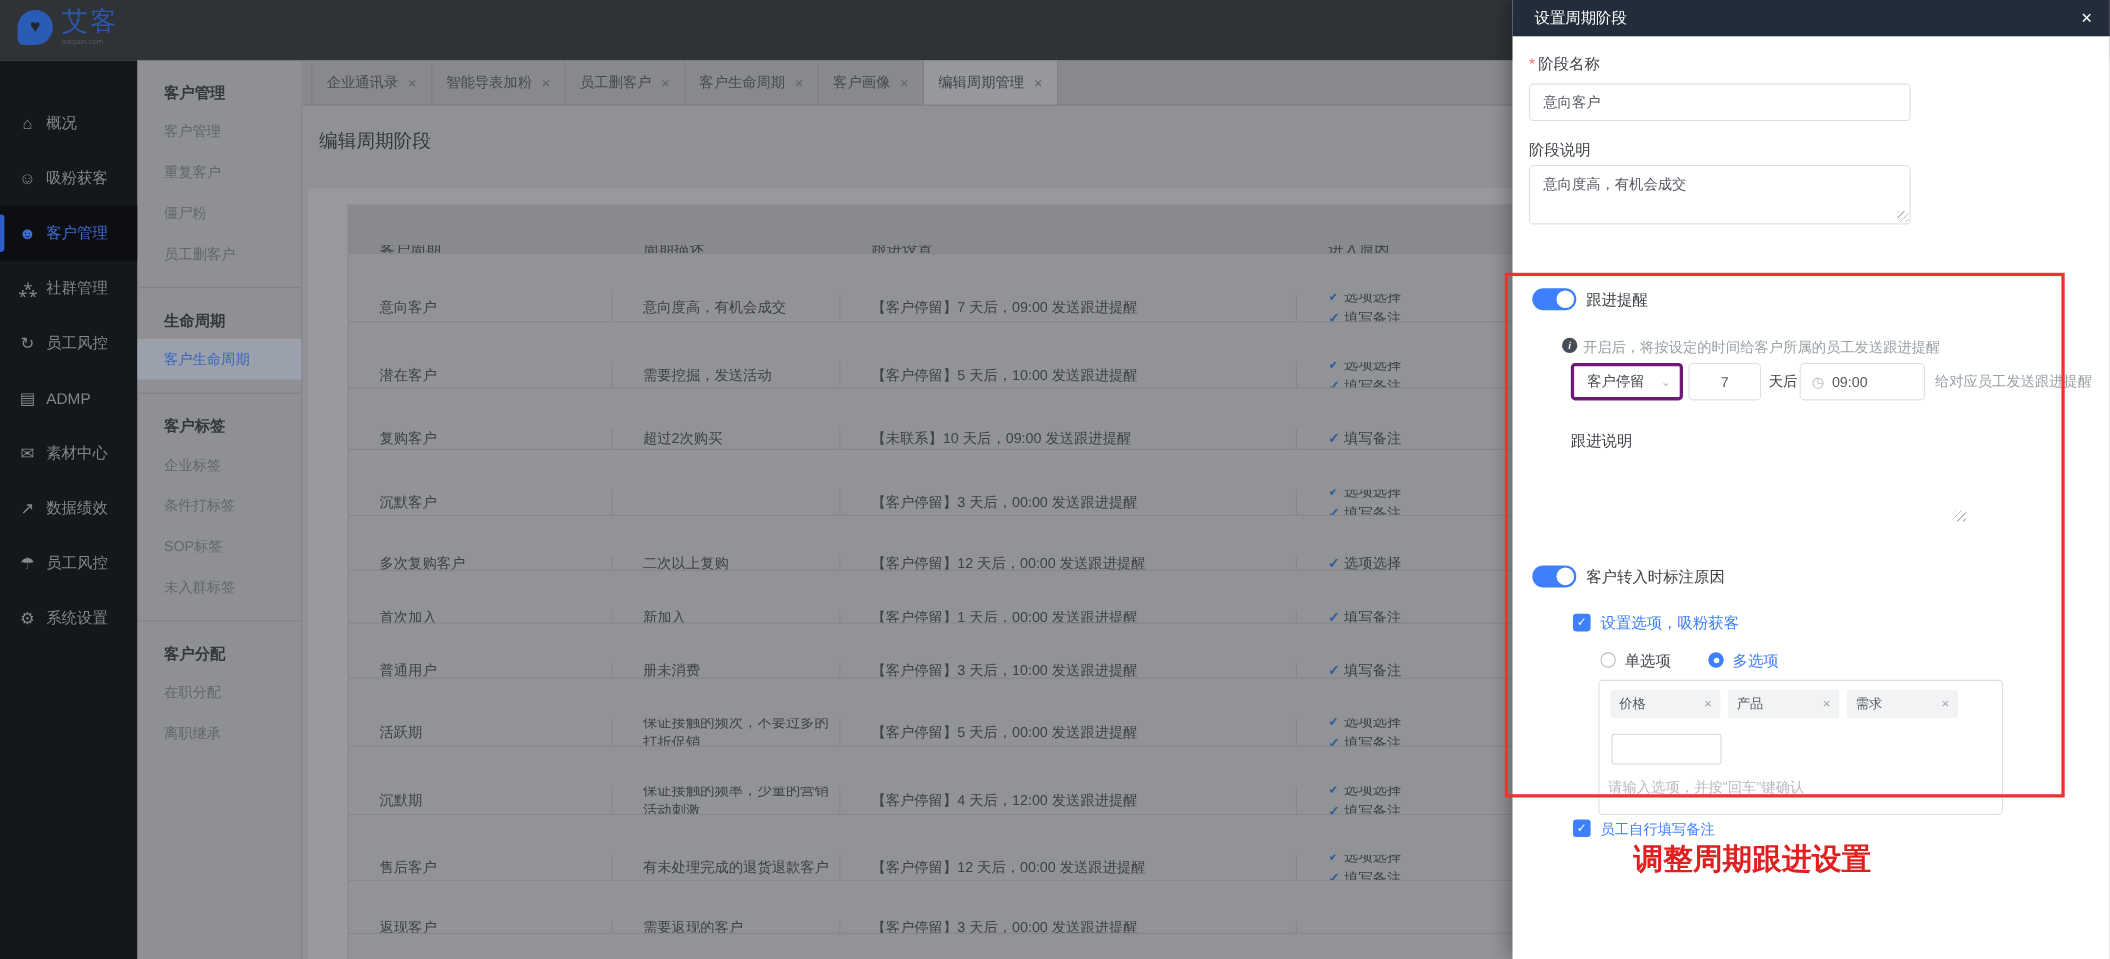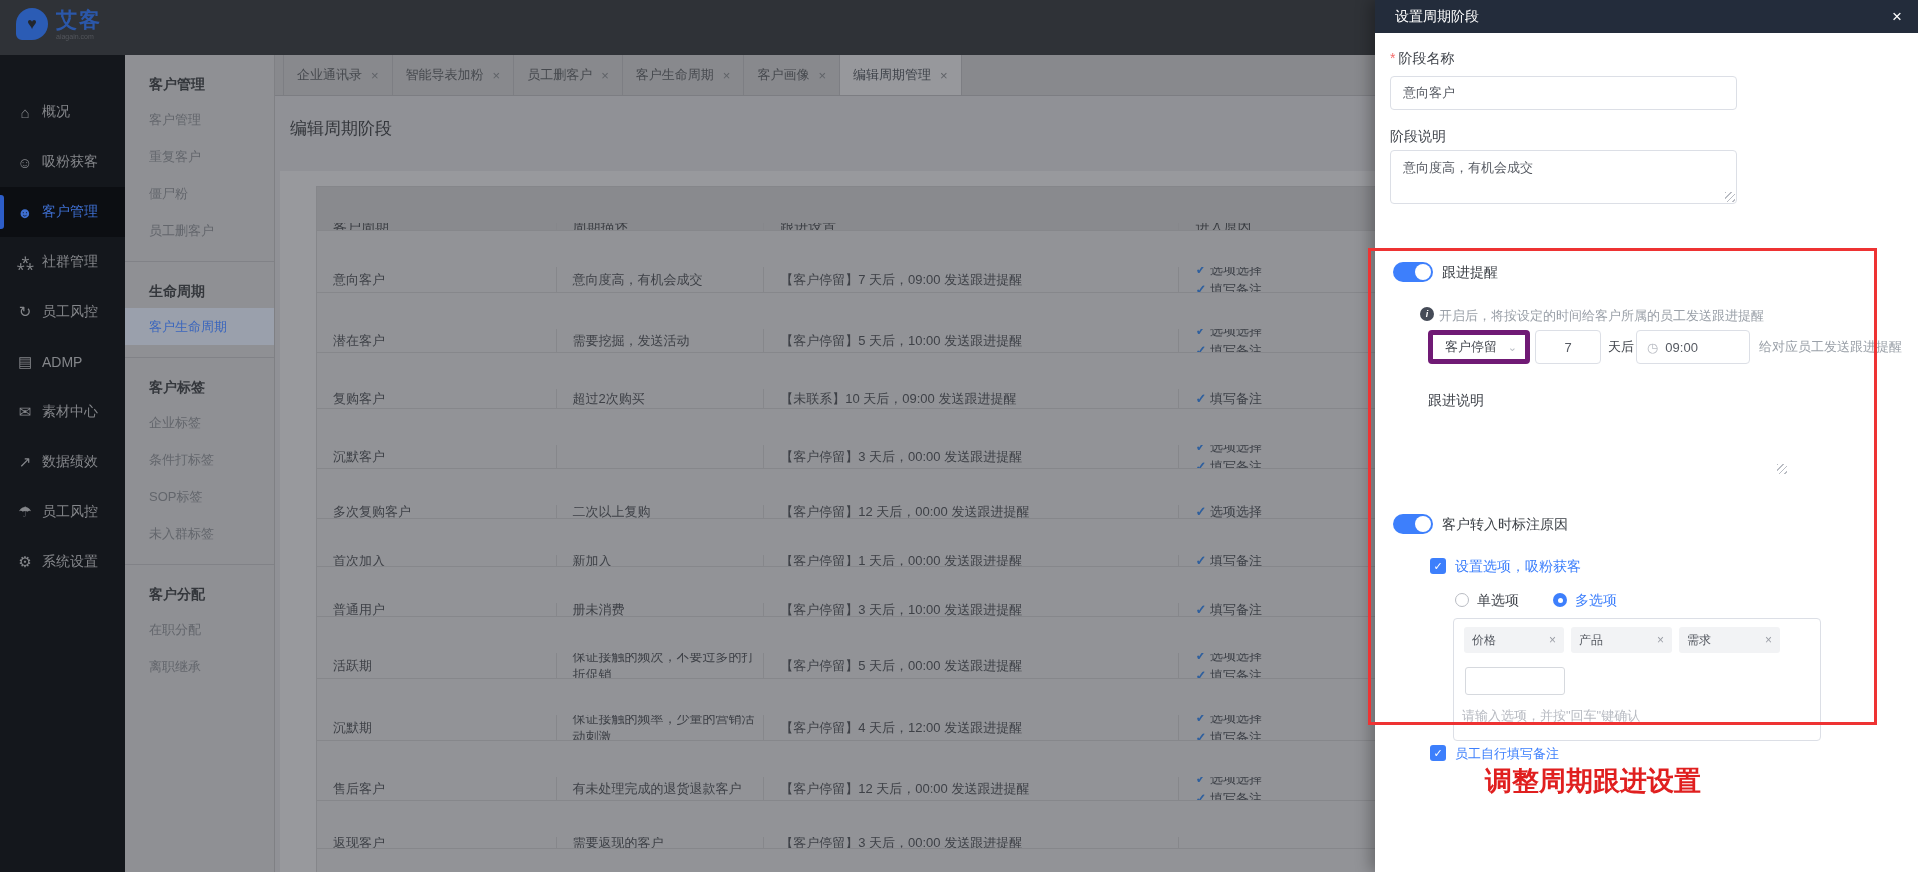--- a/index.html
+++ b/index.html
@@ -6,21 +6,21 @@
   html,body { width:1918px; height:872px; overflow:hidden; background:#909196;
               font-family:"Liberation Sans", sans-serif; }
 
   
   .topbar { position:absolute; left:0; top:0; width:1918px; height:55px; background:#2f3237; }
   .logo { position:absolute; left:16px; top:8px; display:flex; align-items:center; }
   .logo-pin { width:32px; height:32px; border-radius:50% 50% 50% 6px; background:#2b5cb5;
               color:#22262c; display:flex; align-items:center; justify-content:center;
               font-size:16px; }
   .logo-txt { margin-left:8px; display:flex; flex-direction:column; line-height:1; }
-  .logo-name { color:#2b57a9; font-size:21px; font-weight:700; letter-spacing:2px; }
+  .logo-name { color:#2b57a9; font-size:24px; font-weight:400; letter-spacing:2px; }
   .logo-sub { color:#53565c; font-size:7px; margin-top:3px; }
 
   
   .nav { position:absolute; left:0; top:55px; width:125px; height:817px; background:#14171c; padding-top:32px; }
   .nav-item { position:relative; height:50px; display:flex; align-items:center; padding-left:17px;
               color:#84868a; font-size:14px; cursor:pointer; }
   .nav-item .nico { width:16px; margin-right:9px; font-size:15px; text-align:center; }
   .nav-item.active { color:#3f6fd1; background:#0c0e12; }
   .nav-item.active::before { content:""; position:absolute; left:0; top:8px; bottom:8px; width:4px;
               background:#2d5dc8; border-radius:0 3px 3px 0; }
@@ -41,21 +41,21 @@
          border-right:1px solid #7d7e83; cursor:pointer; white-space:nowrap; }
   .tab:first-child { border-left:1px solid #7d7e83; }
   .tab-close { margin-left:9px; font-size:13px; color:#5f6267; }
   .tab.active { background:#97989c; color:#3f434a; }
   .page-title { position:absolute; left:15px; top:62px; font-size:17px; font-weight:500; color:#33363b; }
 
   .card { position:absolute; left:5px; top:116px; width:1095px; height:701px; background:#98999d; overflow:hidden; }
   .table { position:absolute; left:36px; top:15px; width:1074px; border:1px solid #85868a; background:#929397; }
   .tr { display:flex; border-bottom:1px solid #86878b; }
   .tr:last-child { border-bottom:none; }
-  .td { padding-left:16px; display:flex; align-items:center; font-size:13px; color:#3e4147;
+  .td { padding-left:28px; display:flex; align-items:center; font-size:13px; color:#3e4147;
         border-right:1px solid #86878b; overflow:hidden;margin-top:36px; }
   .td:last-child { border-right:none; }
   .c1 { width:240px; } .c2 { width:208px; } .c3 { width:416px; } .c4 { width:210px; }
   .thead { height:44px; background:#898a8e; }
   .thead .td { font-size:14px; font-weight:500; color:#3a3d42; }
   .tr:nth-child(2){height:62px} .tr:nth-child(3){height:60px} .tr:nth-child(4){height:56px}
   .tr:nth-child(5){height:60px} .tr:nth-child(6){height:50px} .tr:nth-child(7){height:48px}
   .tr:nth-child(8){height:50px} .tr:nth-child(9){height:62px} .tr:nth-child(10){height:62px}
   .tr:nth-child(11){height:60px} .tr:nth-child(12){height:48px} .tr:nth-child(13){height:44px}
   .c4 { flex-direction:column; align-items:flex-start; justify-content:center; }
@@ -76,21 +76,21 @@
   input.tbox { padding-left:12px; outline:none; }
   textarea.tbox { padding:8px 12px; resize:none; overflow:hidden; line-height:17px; }
   .resize-corner { position:absolute; width:10px; height:10px;
           background:repeating-linear-gradient(135deg,#b9bcc3 0 1px,transparent 1px 4px); }
   .switch { position:absolute; width:40px; height:20px; border-radius:10px; background:#3d7ffc; cursor:pointer; }
   .switch .knob { position:absolute; right:2px; top:2px; width:16px; height:16px; border-radius:50%; background:#fff; }
   .sw-label { position:absolute; font-size:14px; color:#3c4046; }
   .hint { position:absolute; font-size:13px; color:#9aa0a8; }
   .info-ic { position:absolute; width:14px; height:14px; border-radius:50%; background:#454b57; color:#fff;
              font-size:9px; text-align:center; line-height:14px; font-style:italic; font-weight:700; }
-  .sel { position:absolute; border:5px solid #701a75; border-radius:4px; height:34px; display:flex;
+  .sel { position:absolute; border:3px solid #701a75; border-radius:4px; height:34px; display:flex;
          align-items:center; padding:0 8px 0 12px; font-size:13px; color:#43474e; font-weight:500; cursor:pointer; }
   .sel .chev { margin-left:auto; color:#b9bcc3; font-size:11px; padding-left:8px; }
   .timebox { position:absolute; border:1px solid #dcdfe6; border-radius:4px; height:34px; display:flex;
              align-items:center; padding-left:10px; font-size:13px; color:#565a62; cursor:pointer; }
   .clock { color:#b9bcc3; margin-right:7px; font-size:13px; }
   .chkbox { position:absolute; width:16px; height:16px; border-radius:3px; background:#3d7ffc; color:#fff;
             font-size:11px; text-align:center; line-height:16px; cursor:pointer; }
   .chk-label { position:absolute; font-size:14px; color:#3d7ffc; cursor:pointer; }
   .radio { position:absolute; width:14px; height:14px; border-radius:50%; cursor:pointer; }
   .radio.off { border:1px solid #b9bcc3; background:#fff; }

